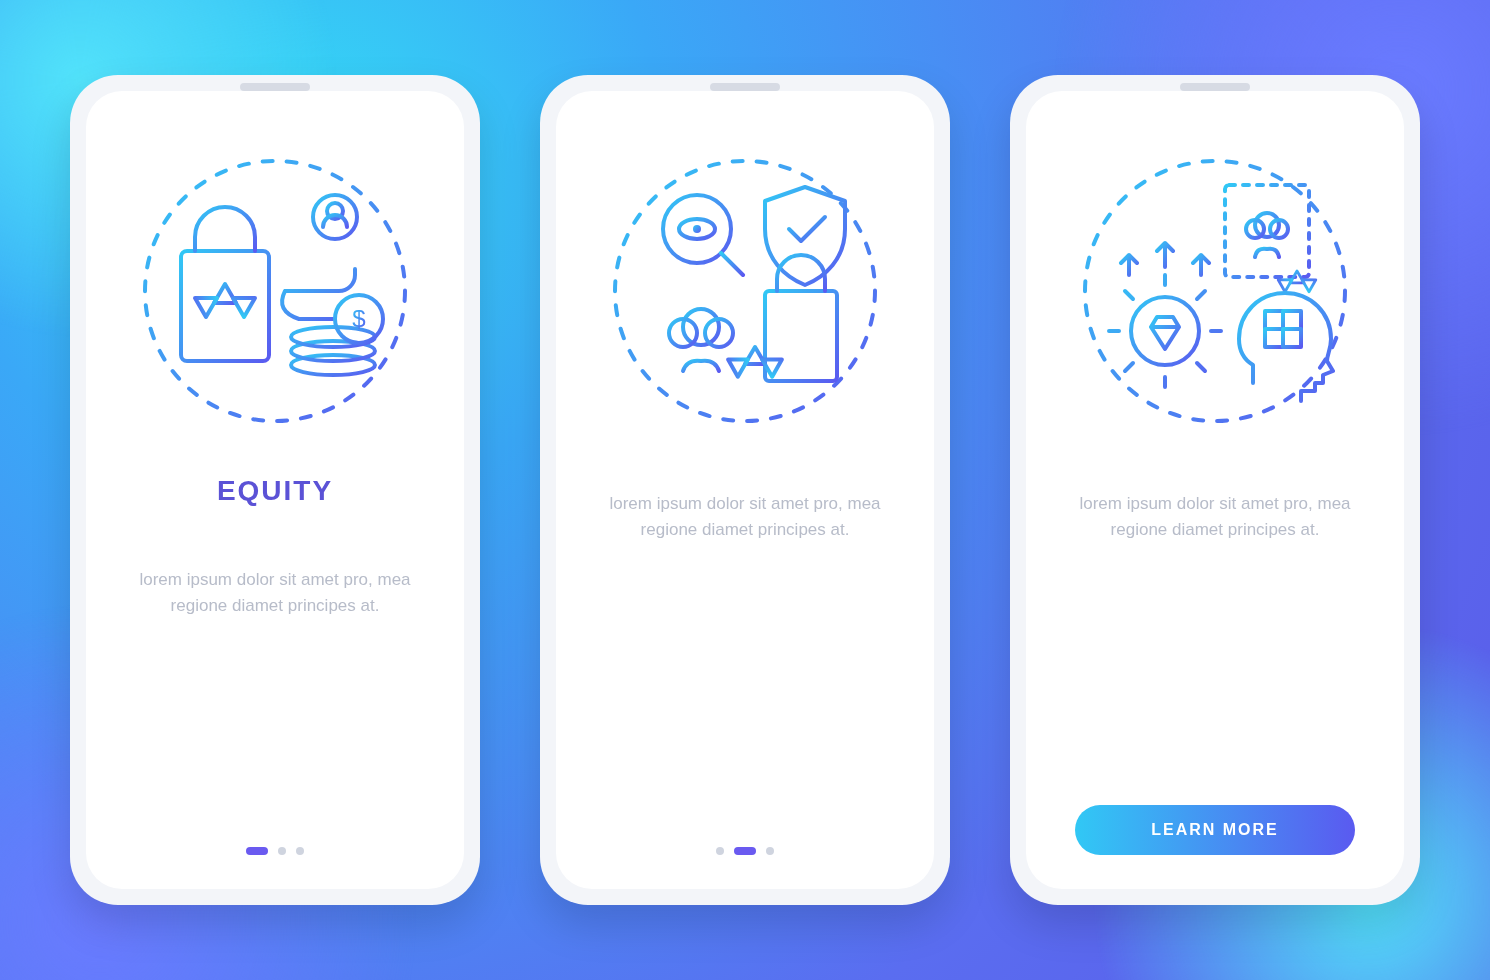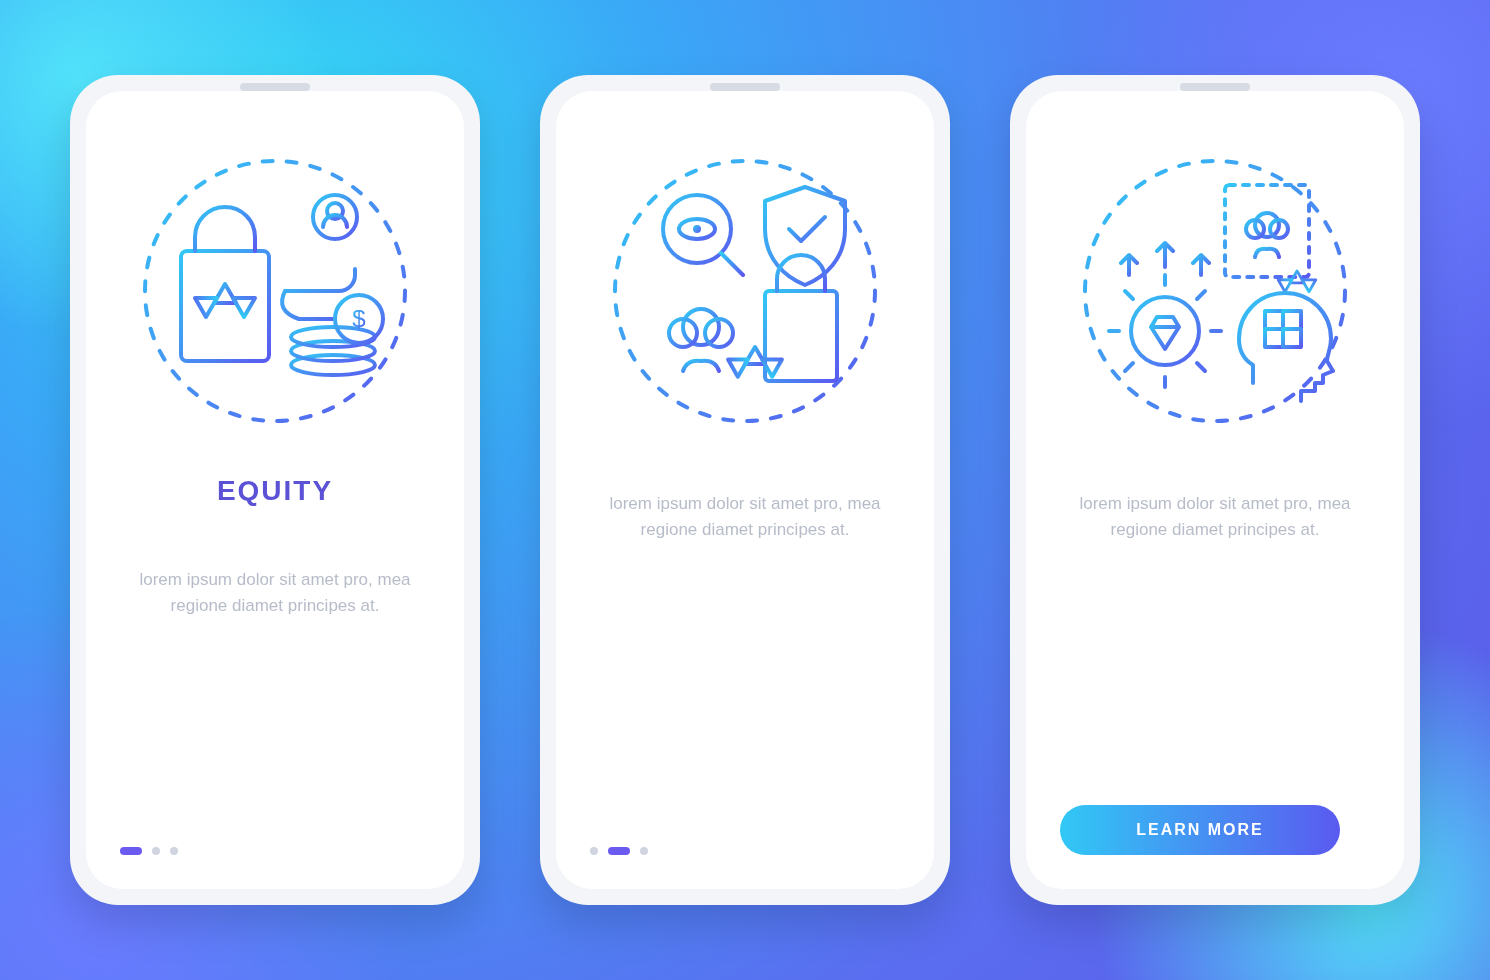--- a/index.html
+++ b/index.html
@@ -52,21 +52,21 @@
     margin-top: 44px;
     font-size: 28px; font-weight: 700; letter-spacing: 2px;
     color: #5b52d6; text-align: left;
   }
   .desc {
     margin-top: 60px;
     font-size: 17px; line-height: 1.5; text-align: center;
     color: #b7bcc9; max-width: 300px;
   }
 
-  .bottom { margin-top: auto; width:100%; display:flex; justify-content:flex-start; }
+  .bottom { margin-top: auto; width:100%; display:flex; justify-content:center; }
   .dots { display:flex; gap:10px; align-items:center; }
   .dot { border-radius:4px; }
   .pill { width:22px; height:8px; background:#6a5af0; }
   .dim  { width:8px;  height:8px; background:#cfd4df; }
 
   .cta {
     width: 280px; height: 50px; border-radius: 25px; border:none;
     background: linear-gradient(90deg,#31c8f5 0%,#5a5af0 100%);
     color:#fff; font-size:16px; font-weight:600; letter-spacing:2px;
     cursor:pointer;

